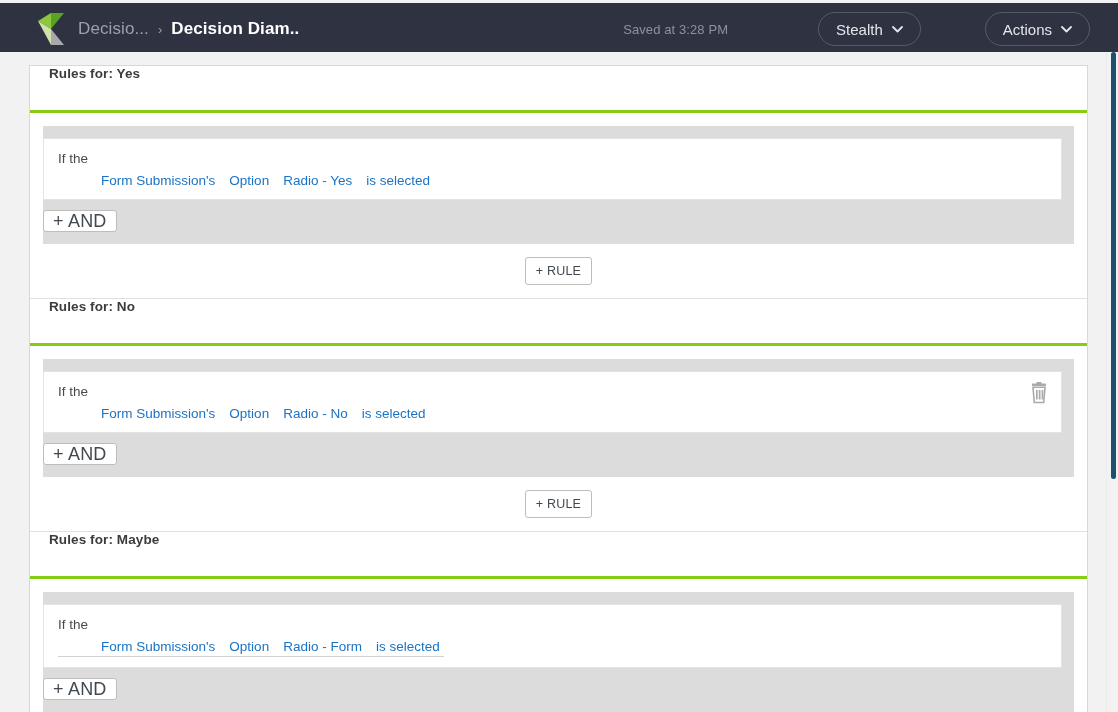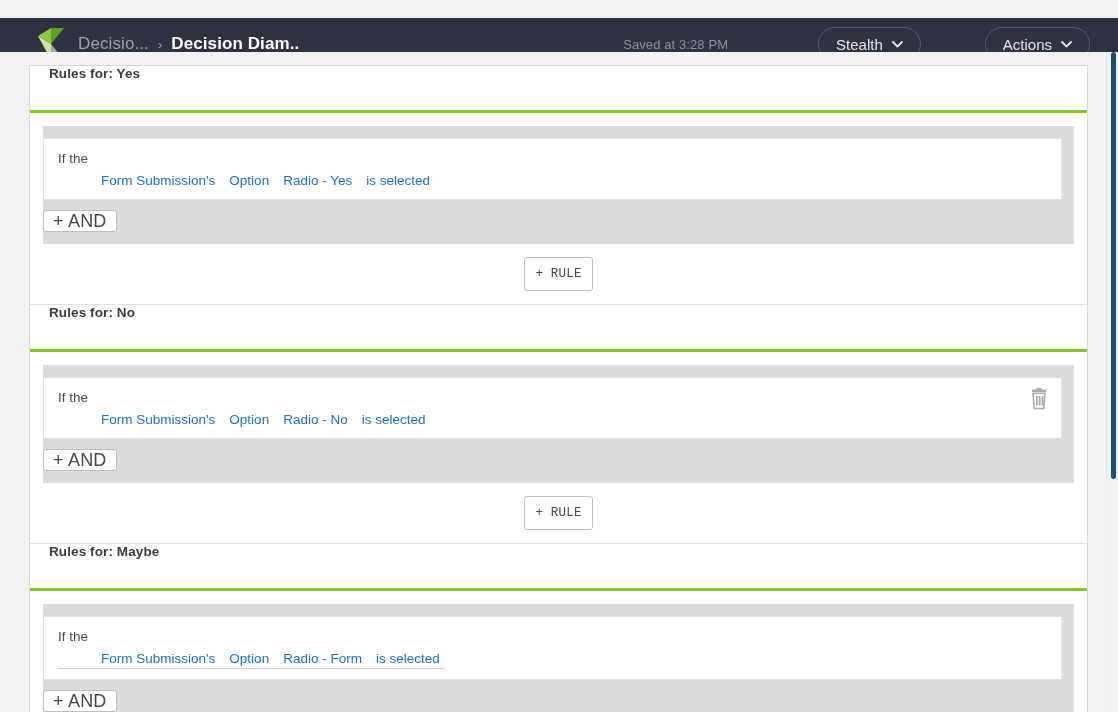--- a/index.html
+++ b/index.html
@@ -10,21 +10,21 @@
     height: 712px;
     overflow: hidden;
     background: #f2f2f2;
     font-family: "Liberation Sans", sans-serif;
     -webkit-font-smoothing: antialiased;
   }
 
   
   .topbar {
     position: absolute;
-    top: 18px; left: 0;
+    top: 3px; left: 0;
     width: 1118px;
     height: 52px;
     background: #2e3241;
     display: flex;
     align-items: center;
   }
   .logo {
     margin-left: 38px;
     width: 26px;
     height: 32px;
@@ -197,29 +197,29 @@
     letter-spacing: .2px;
   }
 
   .rule-footer {
     display: flex;
     justify-content: center;
     padding: 13px 0 13px 0;
     background: #ffffff;
   }
   .rule-btn {
-    height: 34px;
+    height: 28px;
     min-width: 66px;
     padding: 0 10px;
     background: #ffffff;
     border: 1px solid #bdbdbd;
     border-radius: 3px;
     font-size: 12.5px;
     color: #41484f;
-    font-family: Liberation Mono, monospace;
+    font-family: Liberation Sans, sans-serif;
     cursor: pointer;
     letter-spacing: .2px;
     display: inline-flex;
     align-items: center;
     justify-content: center;
   }
 
   .section-divider {
     border-top: 1px solid #e0e0e0;
   }

